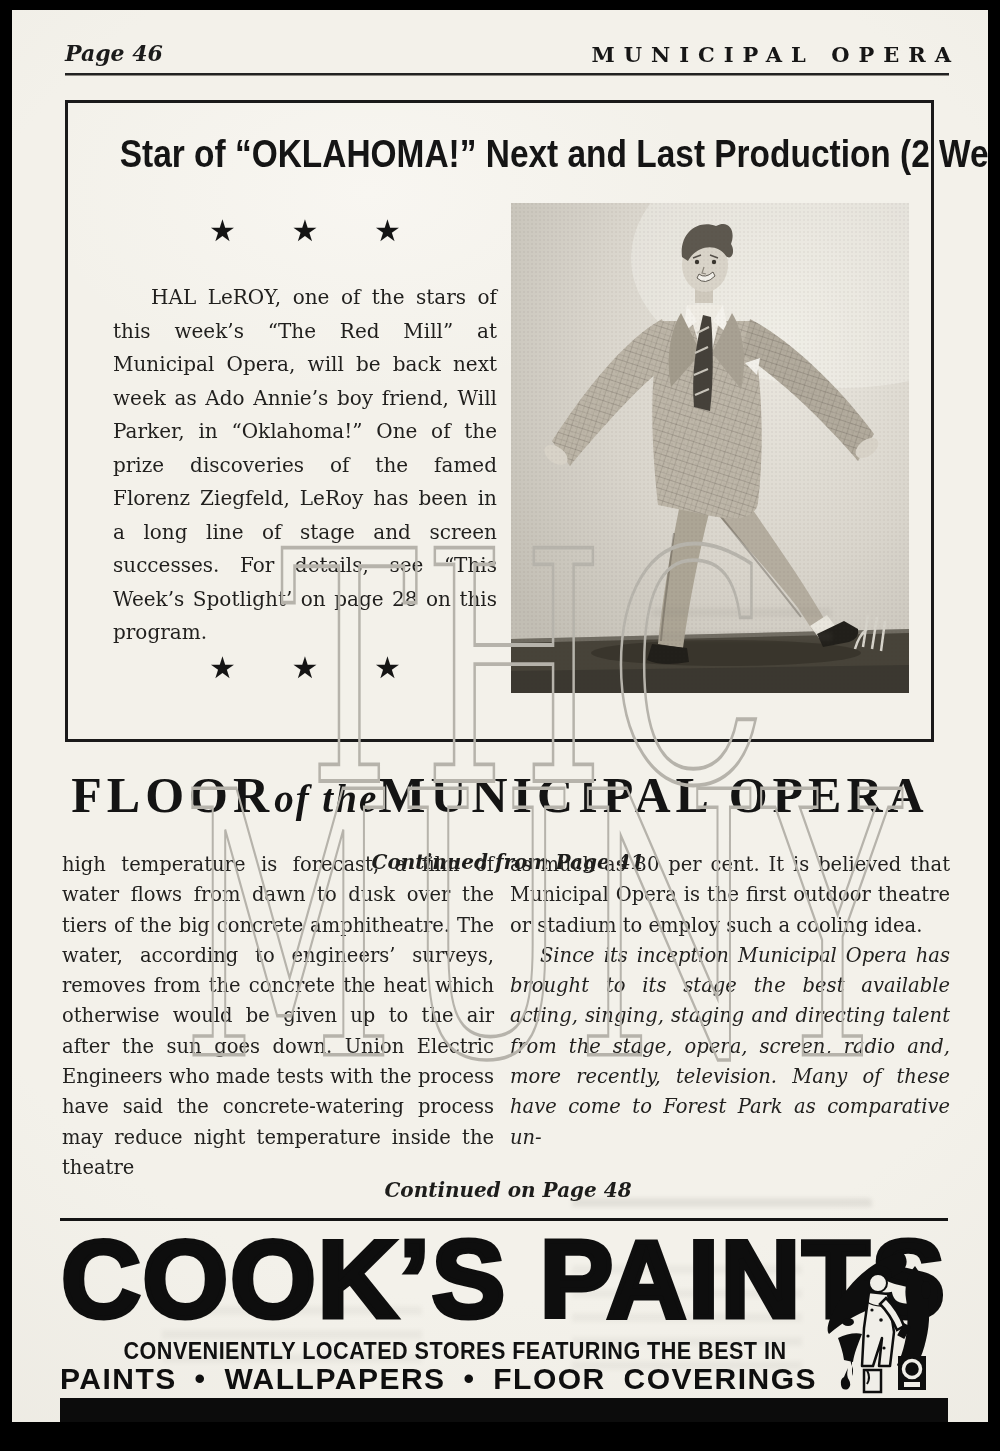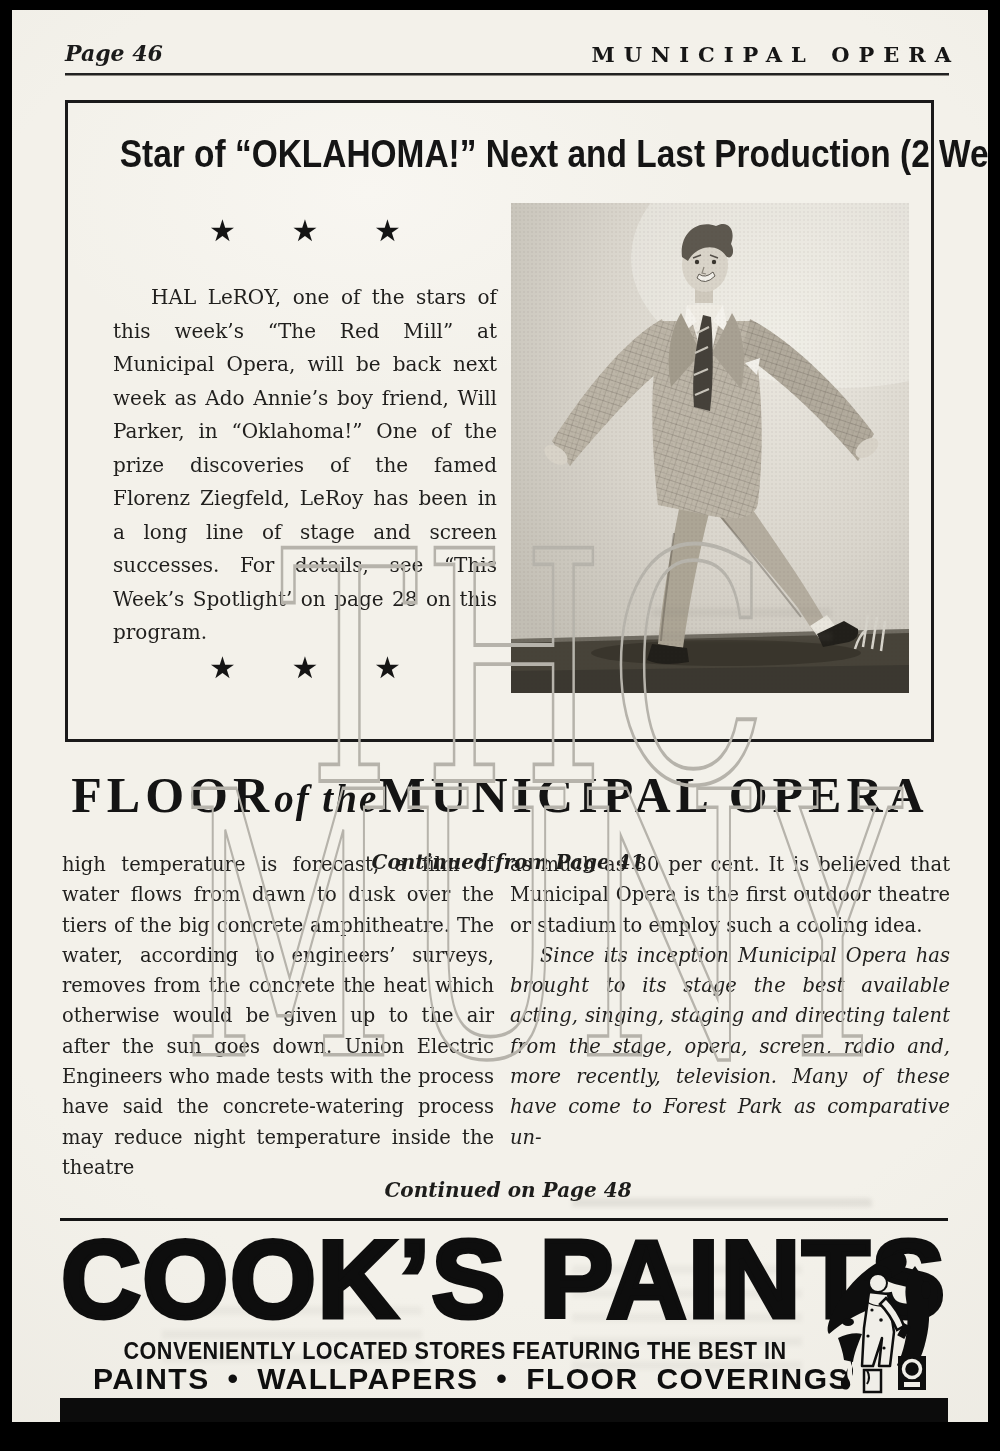--- a/index.html
+++ b/index.html
@@ -83,21 +83,21 @@
   .ad-brand {
     position:absolute; left:48px; top:1212px; width:888px; text-align:center; white-space:nowrap;
     font:700 110px/1.04 "Liberation Sans", sans-serif; color:#0e0e0e;
     -webkit-text-stroke:5px #0e0e0e; letter-spacing:2px;
   }
   .ad-tagline {
     position:absolute; left:48px; top:1327px; width:790px; text-align:center; white-space:nowrap;
     font:700 24px "Liberation Sans", sans-serif; color:#111; transform:scaleX(0.9); letter-spacing:0.5px;
   }
   .ad-services {
-    position:absolute; left:48px; top:1352px; width:790px; text-align:right; white-space:nowrap;
+    position:absolute; left:48px; top:1352px; width:790px; text-align:left; white-space:nowrap;
     font:700 30px "Liberation Sans", sans-serif; color:#0f0f0f; letter-spacing:1.5px; word-spacing:8px;
   }
   .ad-bar { position:absolute; left:48px; top:1388px; width:888px; height:28px; background:#0c0c0c; }
   .painter { position:absolute; left:806px; top:1240px; width:134px; height:152px; z-index:3; }
 
   
   .ghost {
     position:absolute; opacity:0.28; filter:blur(2px); border-radius:4px;
     background:repeating-linear-gradient(180deg, rgba(125,122,113,.5) 0 9px, rgba(0,0,0,0) 9px 24px);
   }

